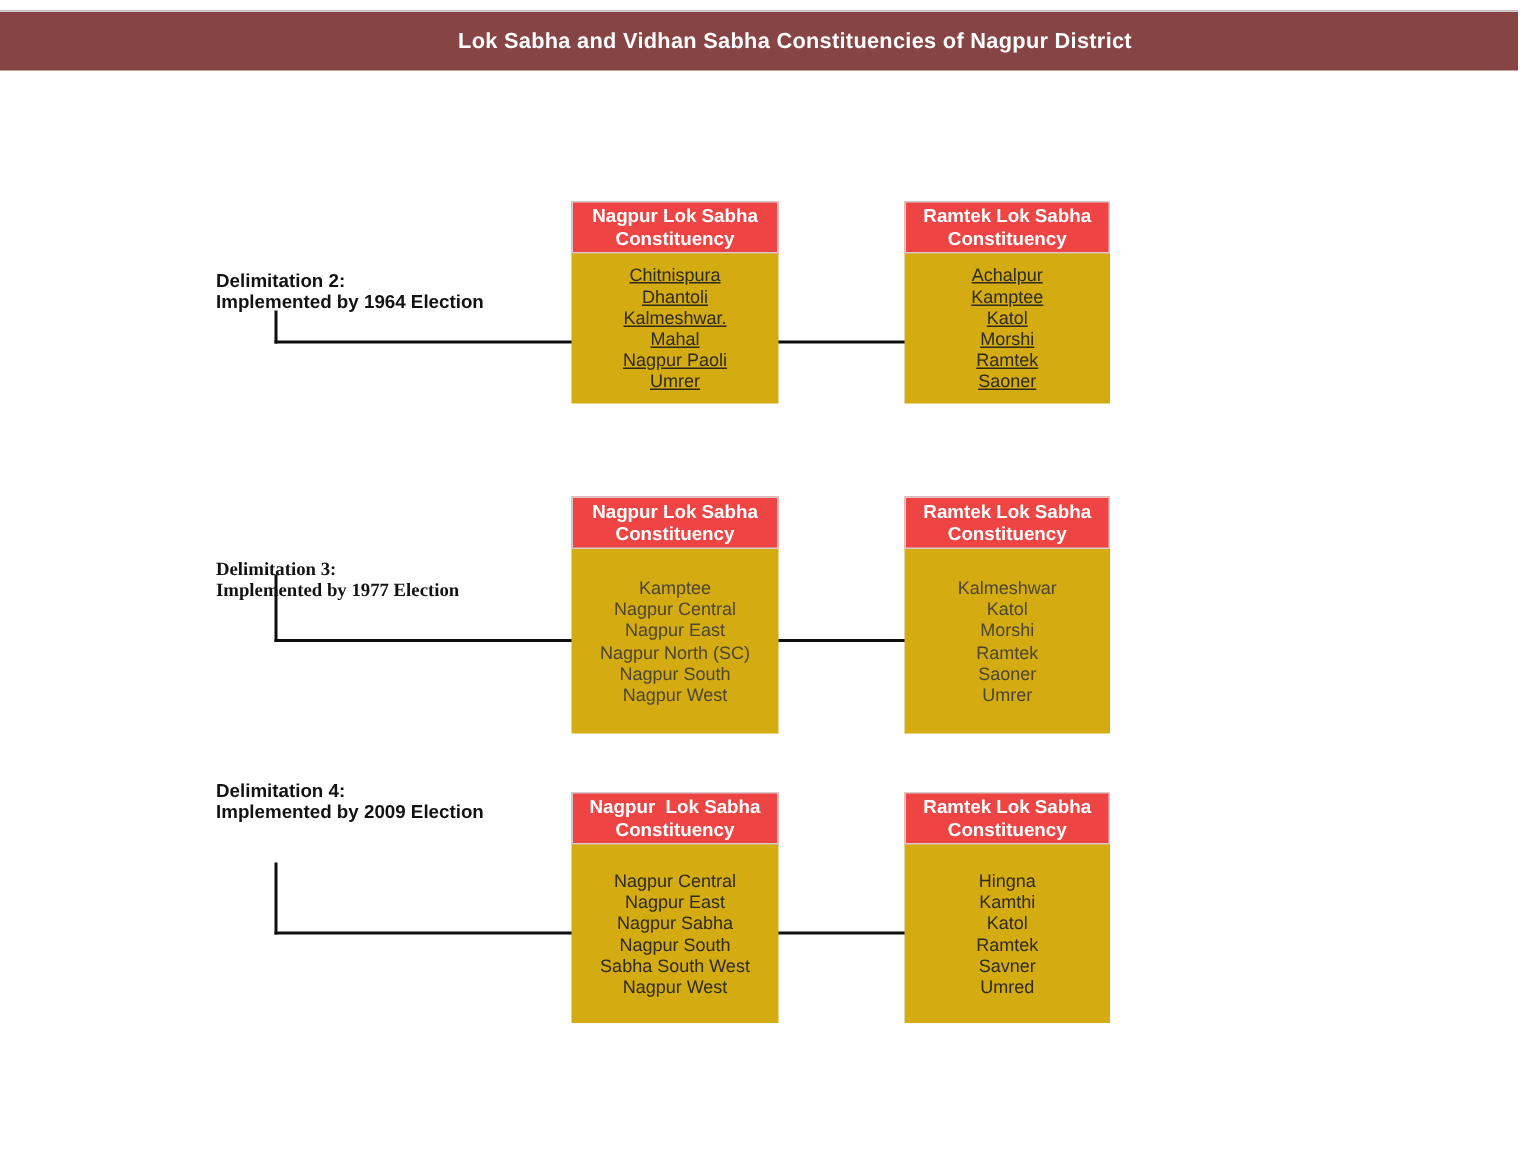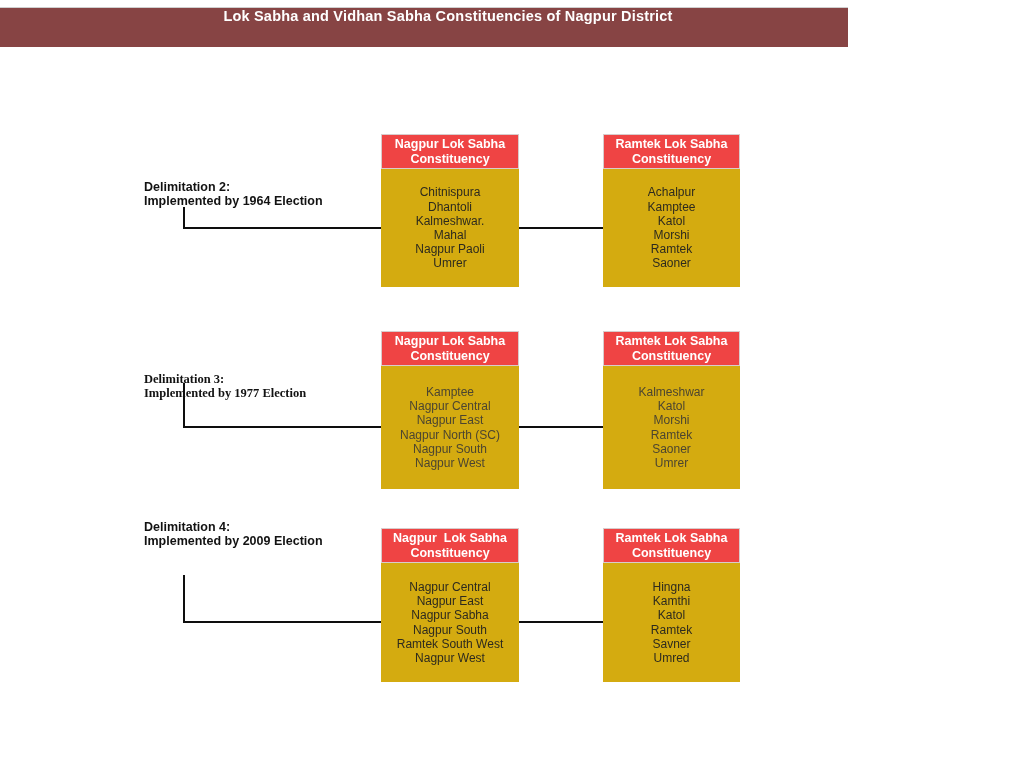--- a/index.html
+++ b/index.html
@@ -6,24 +6,24 @@
   body {
     width: 1024px; height: 768px;
     position: relative;
     background: #ffffff;
     font-family: "Liberation Sans", sans-serif;
     overflow: hidden;
   }
   
   .banner {
     position: absolute; left: 0; top: 7px;
-    width: 848px; height: 40px;
+    width: 1012px; height: 40px;
     background: #874444;
     border-top: 1px solid #cfcfcf;
-    display: flex; align-items: flex-start; justify-content: center;
+    display: flex; align-items: center; justify-content: center;
     box-sizing: border-box;
     padding-left: 48px;
   }
   .banner-title {
     color: #ffffff; font-weight: bold; font-size: 14.5px; letter-spacing: 0.2px;
   }
   
   .dlabel {
     position: absolute; left: 101px;
     font-size: 12.5px; font-weight: bold; color: #121212;
@@ -58,21 +58,21 @@
     height: 35px; box-sizing: border-box;
     display: flex; align-items: center; justify-content: center;
   }
   .box-body {
     background: #d4ab10;
     display: flex; flex-direction: column;
     align-items: center; justify-content: center;
     text-align: center;
     font-size: 12px; line-height: 14.2px;
   }
-  .r1 .box-body { height: 118px; color: #2d2a1e; }
+  .r1 .box-body { height: 100px; color: #2d2a1e; text-decoration: underline; }
   .r2 .box-body { height: 123px; color: #4c4530; }
   .r3 .box-body { height: 119px; color: #2d2a1e; }
   .item { white-space: nowrap; }
 </style>
 </head>
 <body>
 
 <div class="banner">
   <div class="banner-title">Lok Sabha and Vidhan Sabha Constituencies of Nagpur District</div>
 </div>
@@ -151,21 +151,21 @@
 <div class="line h r3"></div>
 
 <div class="box left r3">
   <div class="box-header">Nagpur  Lok Sabha
 Constituency</div>
   <div class="box-body">
     <div class="item">Nagpur Central</div>
     <div class="item">Nagpur East</div>
     <div class="item">Nagpur Sabha</div>
     <div class="item">Nagpur South</div>
-    <div class="item">Ramtek South West</div>
+    <div class="item">Sabha South West</div>
     <div class="item">Nagpur West</div>
   </div>
 </div>
 
 <div class="box right r3">
   <div class="box-header">Ramtek Lok Sabha
 Constituency</div>
   <div class="box-body">
     <div class="item">Hingna</div>
     <div class="item">Kamthi</div>

